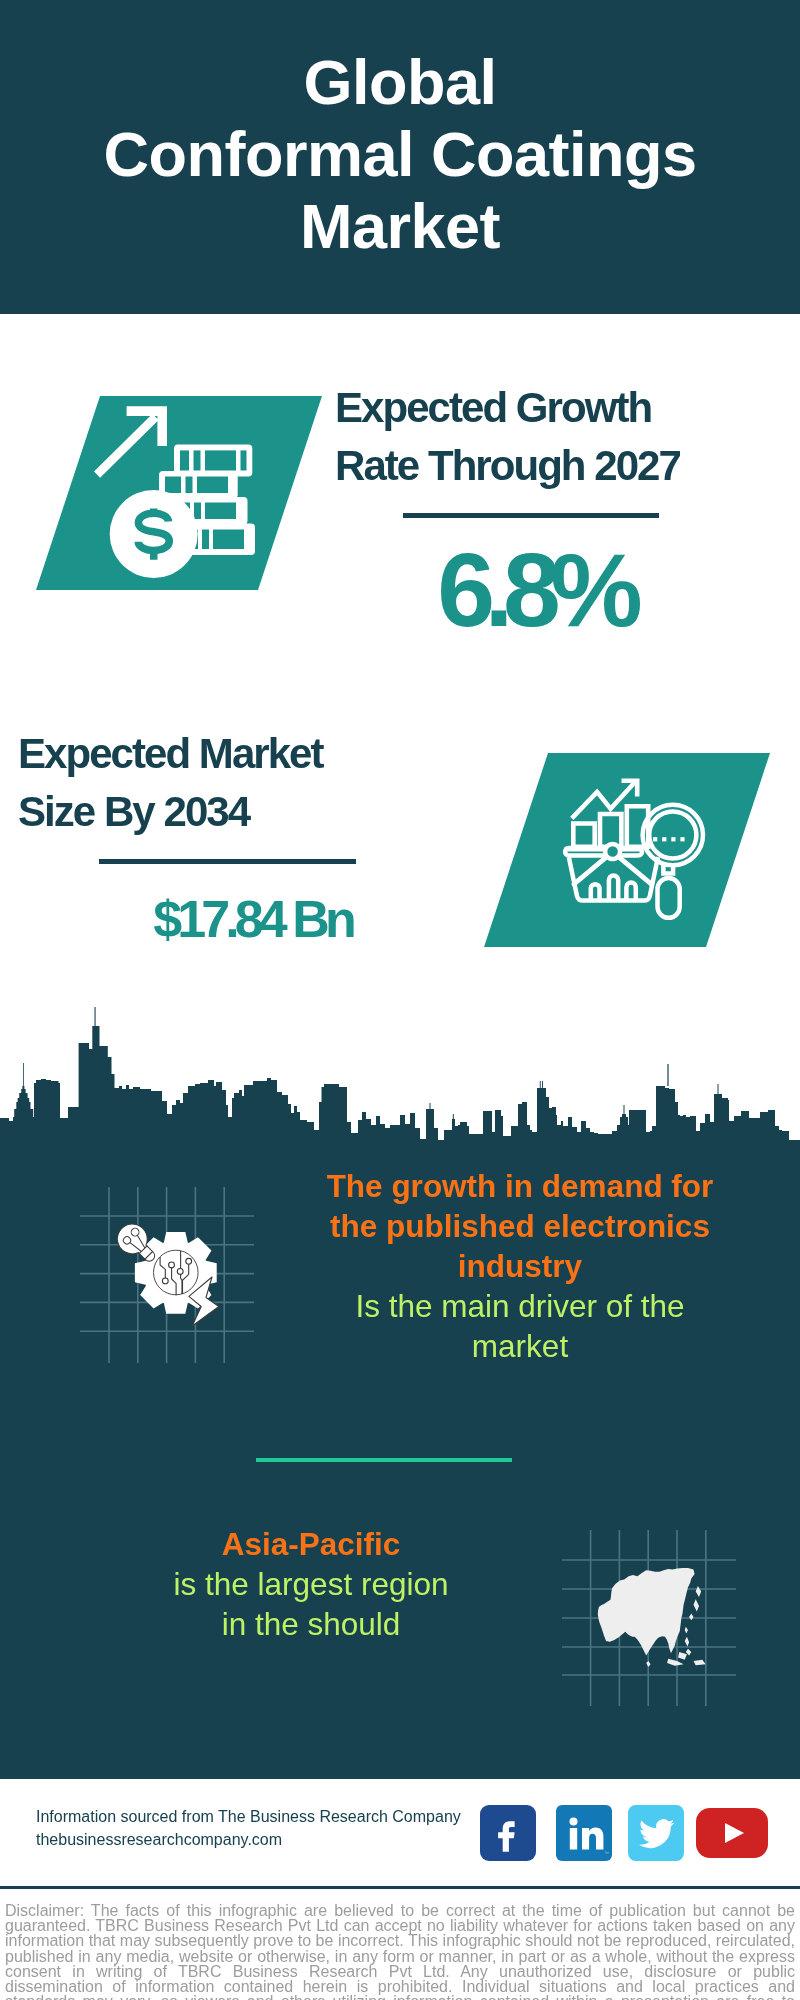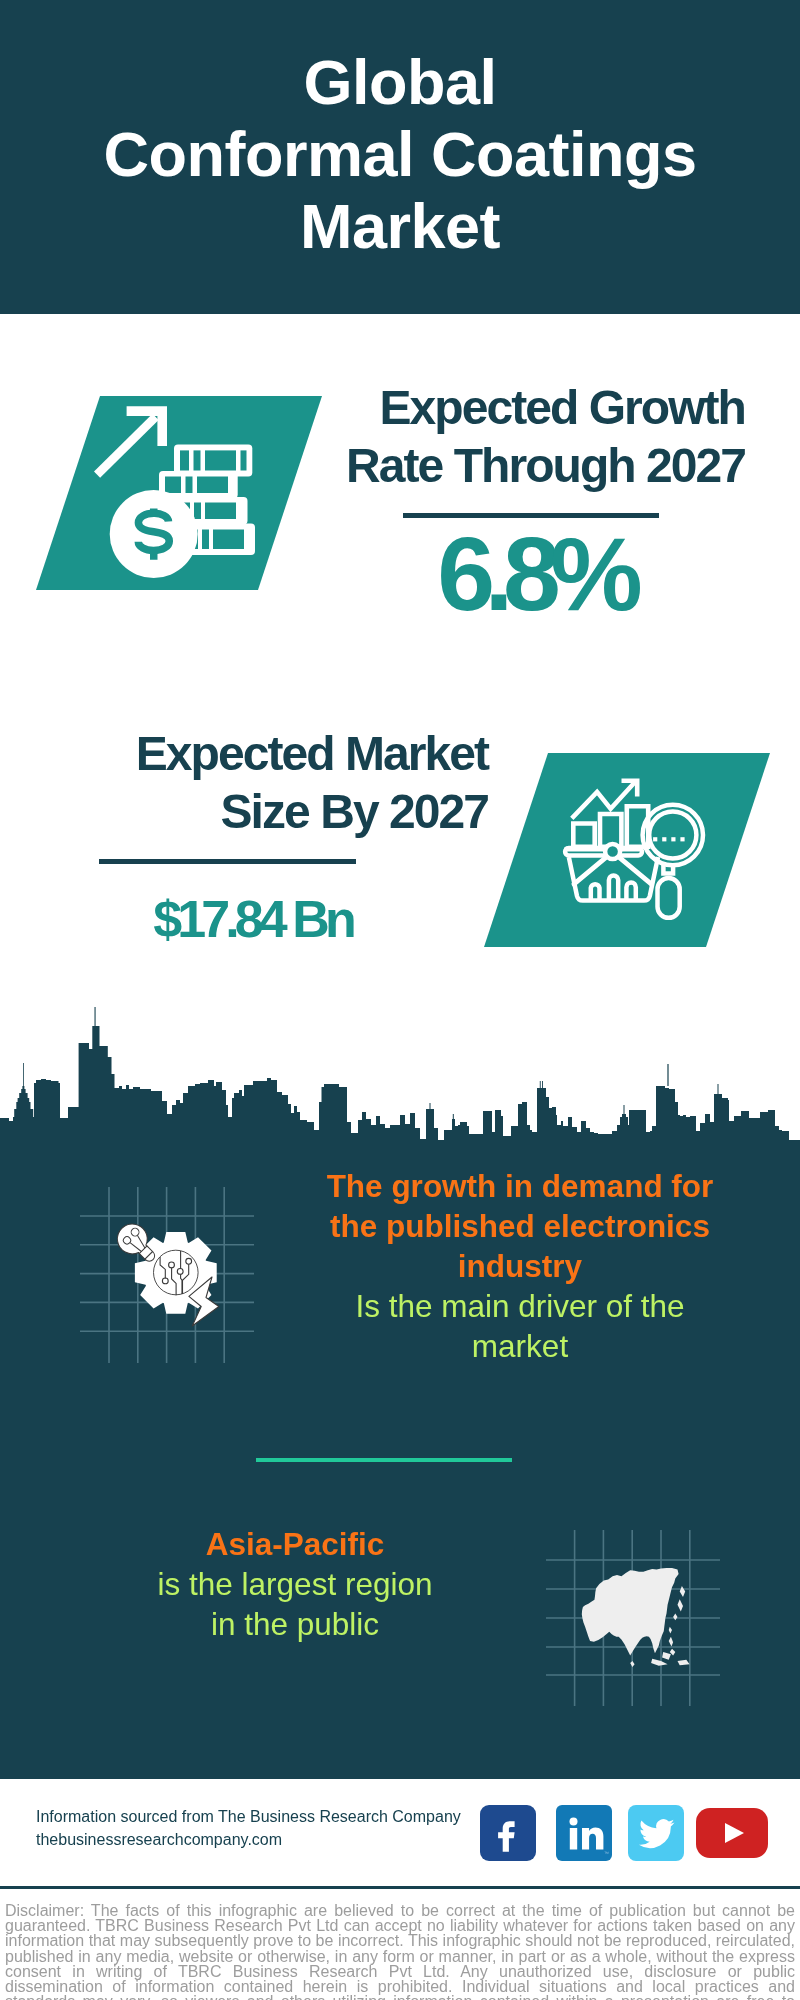--- a/index.html
+++ b/index.html
@@ -16,35 +16,35 @@
           clip-path:polygon(64px 0, 286px 0, 222px 194px, 0 194px);}
   .para-b{left:484px;top:753px;width:286px;height:194px;
           clip-path:polygon(64px 0, 286px 0, 222px 194px, 0 194px);}
   .para-inner{position:absolute;}
   .para-a .para-inner{left:54px;top:4px;}
   .para-b .para-inner{left:52px;top:12px;}
   
   .stat-text{position:absolute;}
   .stat-text-a{left:335px;top:379px;width:410px;}
   .stat-text-b{left:18px;top:725px;width:470px;}
-  .stat-head{color:#17414f;font-weight:bold;font-size:48px;line-height:58px;text-align:right;
+  .stat-head{color:#17414f;font-weight:bold;font-size:42px;line-height:58px;text-align:left;
              letter-spacing:-1.95px;}
   .stat-rule{height:4.5px;background:#17414f;}
   .rule-a{width:256px;margin:18px auto 0;margin-left:68px;}
   .rule-b{width:257px;margin:18px auto 0;margin-left:81px;}
-  .stat-val{color:#1b938b;font-weight:bold;margin-top:0;font-size:104px;line-height:112px;text-align:center;
+  .stat-val{color:#1b938b;font-weight:bold;margin-top:16px;font-size:104px;line-height:112px;text-align:center;
             letter-spacing:-10.5px;white-space:nowrap;text-indent:-10.5px;}
   .stat-val.val-b{font-size:52px;letter-spacing:-4.9px;text-indent:-1.0px;margin-top:-1px;}
   
   .skyline{position:absolute;left:0;top:1006px;width:800px;height:154px;}
   
   .body-teal{position:absolute;left:0;top:1140px;width:800px;height:639px;background:#17414f;}
   .driver{position:absolute;}
   .driver-1{left:0;top:26px;width:800px;height:280px;}
-  .driver-2{left:0;top:360px;width:640px;height:230px;}
+  .driver-2{left:16px;top:360px;width:640px;height:230px;}
   .drv-grid{position:absolute;left:80px;top:21px;}
   .drv-icon{position:absolute;left:96px;top:26px;}
   .map-grid{position:absolute;left:546px;top:30px;}
   .drv-text{position:absolute;left:270px;top:0;width:500px;text-align:center;}
   .drv-text-2{left:40px;top:24px;width:510px;}
   .map-icon{position:absolute;left:575px;top:63px;}
   .drv-green{color:#f97316;font-weight:bold;font-size:31.5px;line-height:40px;}
   .drv-white{color:#bef264;font-size:31.5px;line-height:40px;}
   .mid-rule{position:absolute;left:256px;top:318px;width:256px;height:4px;background:#21c99a;}
   
@@ -126,21 +126,21 @@
         </div>
       <div class="stat-rule rule-a"></div>
       <div class="stat-val">6.8%</div>
     </div>
   </div>
 
   <div class="stat-block stat-b">
     <div class="stat-text stat-text-b">
       <div class="stat-head">
           <div>Expected Market</div>
-          <div>Size By 2027</div>
+          <div>Size By 2034</div>
         </div>
       <div class="stat-rule rule-b"></div>
       <div class="stat-val val-b">$17.84 Bn</div>
     </div>
     <div class="para para-b">
       <div class="para-inner">
         <svg viewBox="0 0 180 180" width="180" height="180" aria-hidden="true">
           <g fill="none" stroke="#ffffff" stroke-width="4.6">
             <path d="M35.8,53.3 L61.1,26.9 L74.6,43.7 L98.8,17.2"></path>
           </g>
@@ -248,21 +248,21 @@
 
     <div class="mid-rule"></div>
 
     <div class="driver driver-2">
       <div class="drv-text drv-text-2">
         <div class="drv-green">
             <div>Asia-Pacific</div>
           </div>
         <div class="drv-white">
             <div>is the largest region</div>
-            <div>in the public</div>
+            <div>in the should</div>
           </div>
       </div>
       <div class="map-grid">
         <svg viewBox="0 0 180 180" width="180" height="180" aria-hidden="true">
           <g stroke="#4b7482" stroke-width="1.6" fill="none">
             <path d="M28.6,0 V176 M57.4,0 V176 M86.2,0 V176 M115,0 V176 M143.8,0 V176"></path>
             <path d="M0,30 H174 M0,59 H174 M0,88 H174 M0,117 H174 M0,145 H174"></path>
           </g>
         </svg>
       </div>

